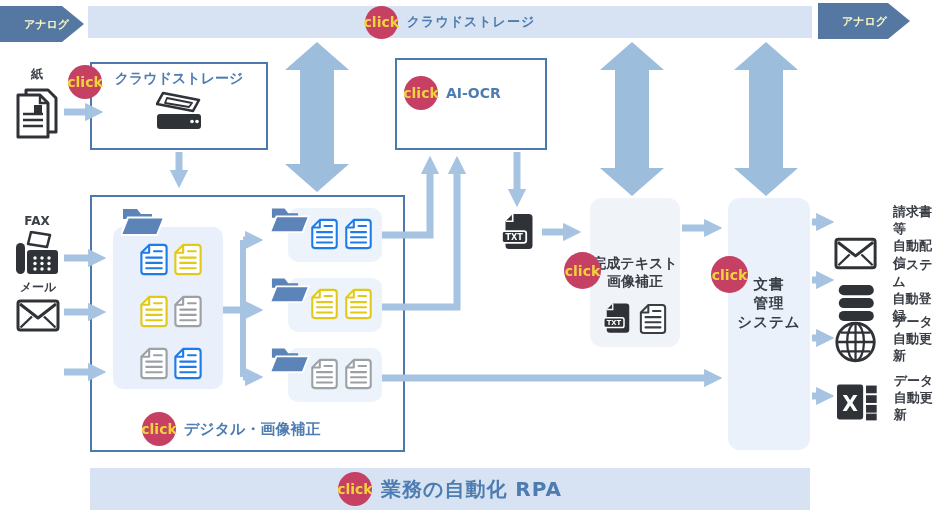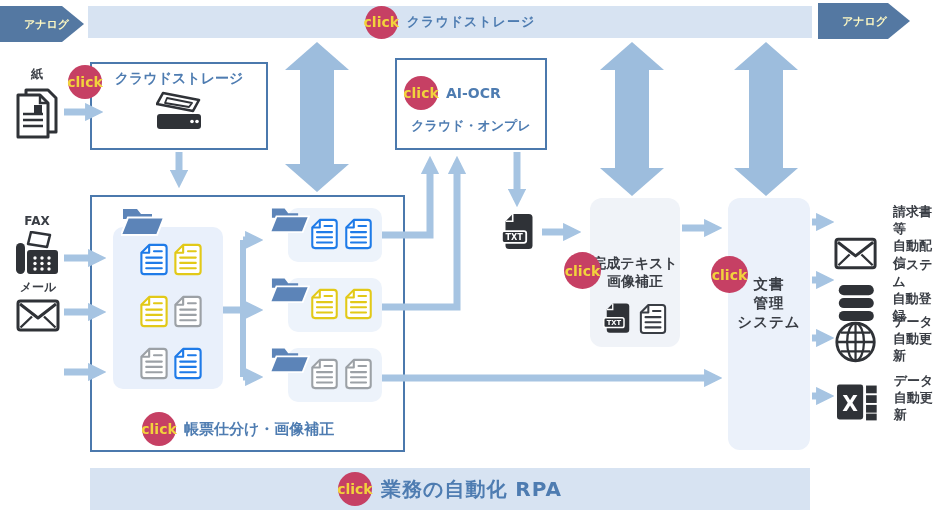--- a/index.html
+++ b/index.html
@@ -122,21 +122,20 @@
       <circle cx="36" cy="30.5" r="1.8" fill="#fff"></circle>
         <circle cx="41" cy="30.5" r="1.8" fill="#fff"></circle>
     </svg>
   </div>
 
   <div class="box" style="left:395px;top:58px;width:152px;height:92px">
     <div style="display:flex;align-items:center;gap:8px;padding:16px 0 0 7px">
       <span class="badge">click</span>
       <span class="accent-b" style="font-size:14px">AI-OCR</span>
     </div>
-    <div class="accent-b" style="text-align:center;font-size:13px;margin-top:7px">クラウド・オンプレ</div>
   </div>
 
   <div class="box" style="left:90px;top:195px;width:315px;height:257px"></div>
 
   <div class="panel" style="left:113px;top:227px;width:110px;height:162px;background:var(--panelblue)">
     <svg class="doc b" style="position:absolute;left:26px;top:16px" width="30" height="33" viewBox="0 0 30 34">
         <use href="#doc-shape"></use>
       </svg>
     <svg class="doc y" style="position:absolute;left:60px;top:16px" width="30" height="33" viewBox="0 0 30 34">
         <use href="#doc-shape"></use>
@@ -187,21 +186,21 @@
     <svg class="doc g" style="position:absolute;left:22px;top:10px" width="29" height="32" viewBox="0 0 30 34">
         <use href="#doc-shape"></use>
       </svg>
     <svg class="doc g" style="position:absolute;left:56px;top:10px" width="29" height="32" viewBox="0 0 30 34">
         <use href="#doc-shape"></use>
       </svg>
   </div>
 
   <div class="abs" style="left:142px;top:412px;display:flex;align-items:center;gap:8px;z-index:4">
     <span class="badge">click</span>
-    <span class="accent-b" style="font-size:15px">帳票仕分け・画像補正</span>
+    <span class="accent-b" style="font-size:15px">デジタル・画像補正</span>
   </div>
 
   <svg class="abs" style="left:501px;top:212px;z-index:2" width="36" height="40" viewBox="0 0 40 44">
       <use href="#txt-shape"></use>
     </svg>
 
   <div class="panel" style="left:590px;top:198px;width:90px;height:149px;border-radius:12px;background:var(--panelgray)">
     <span class="badge" style="position:absolute;left:-26px;top:54px;width:37px;height:37px">click</span>
     <div style="padding-top:56px;text-align:center;font-size:14px;font-weight:bold;line-height:18px">
       <div>完成テキスト</div>

